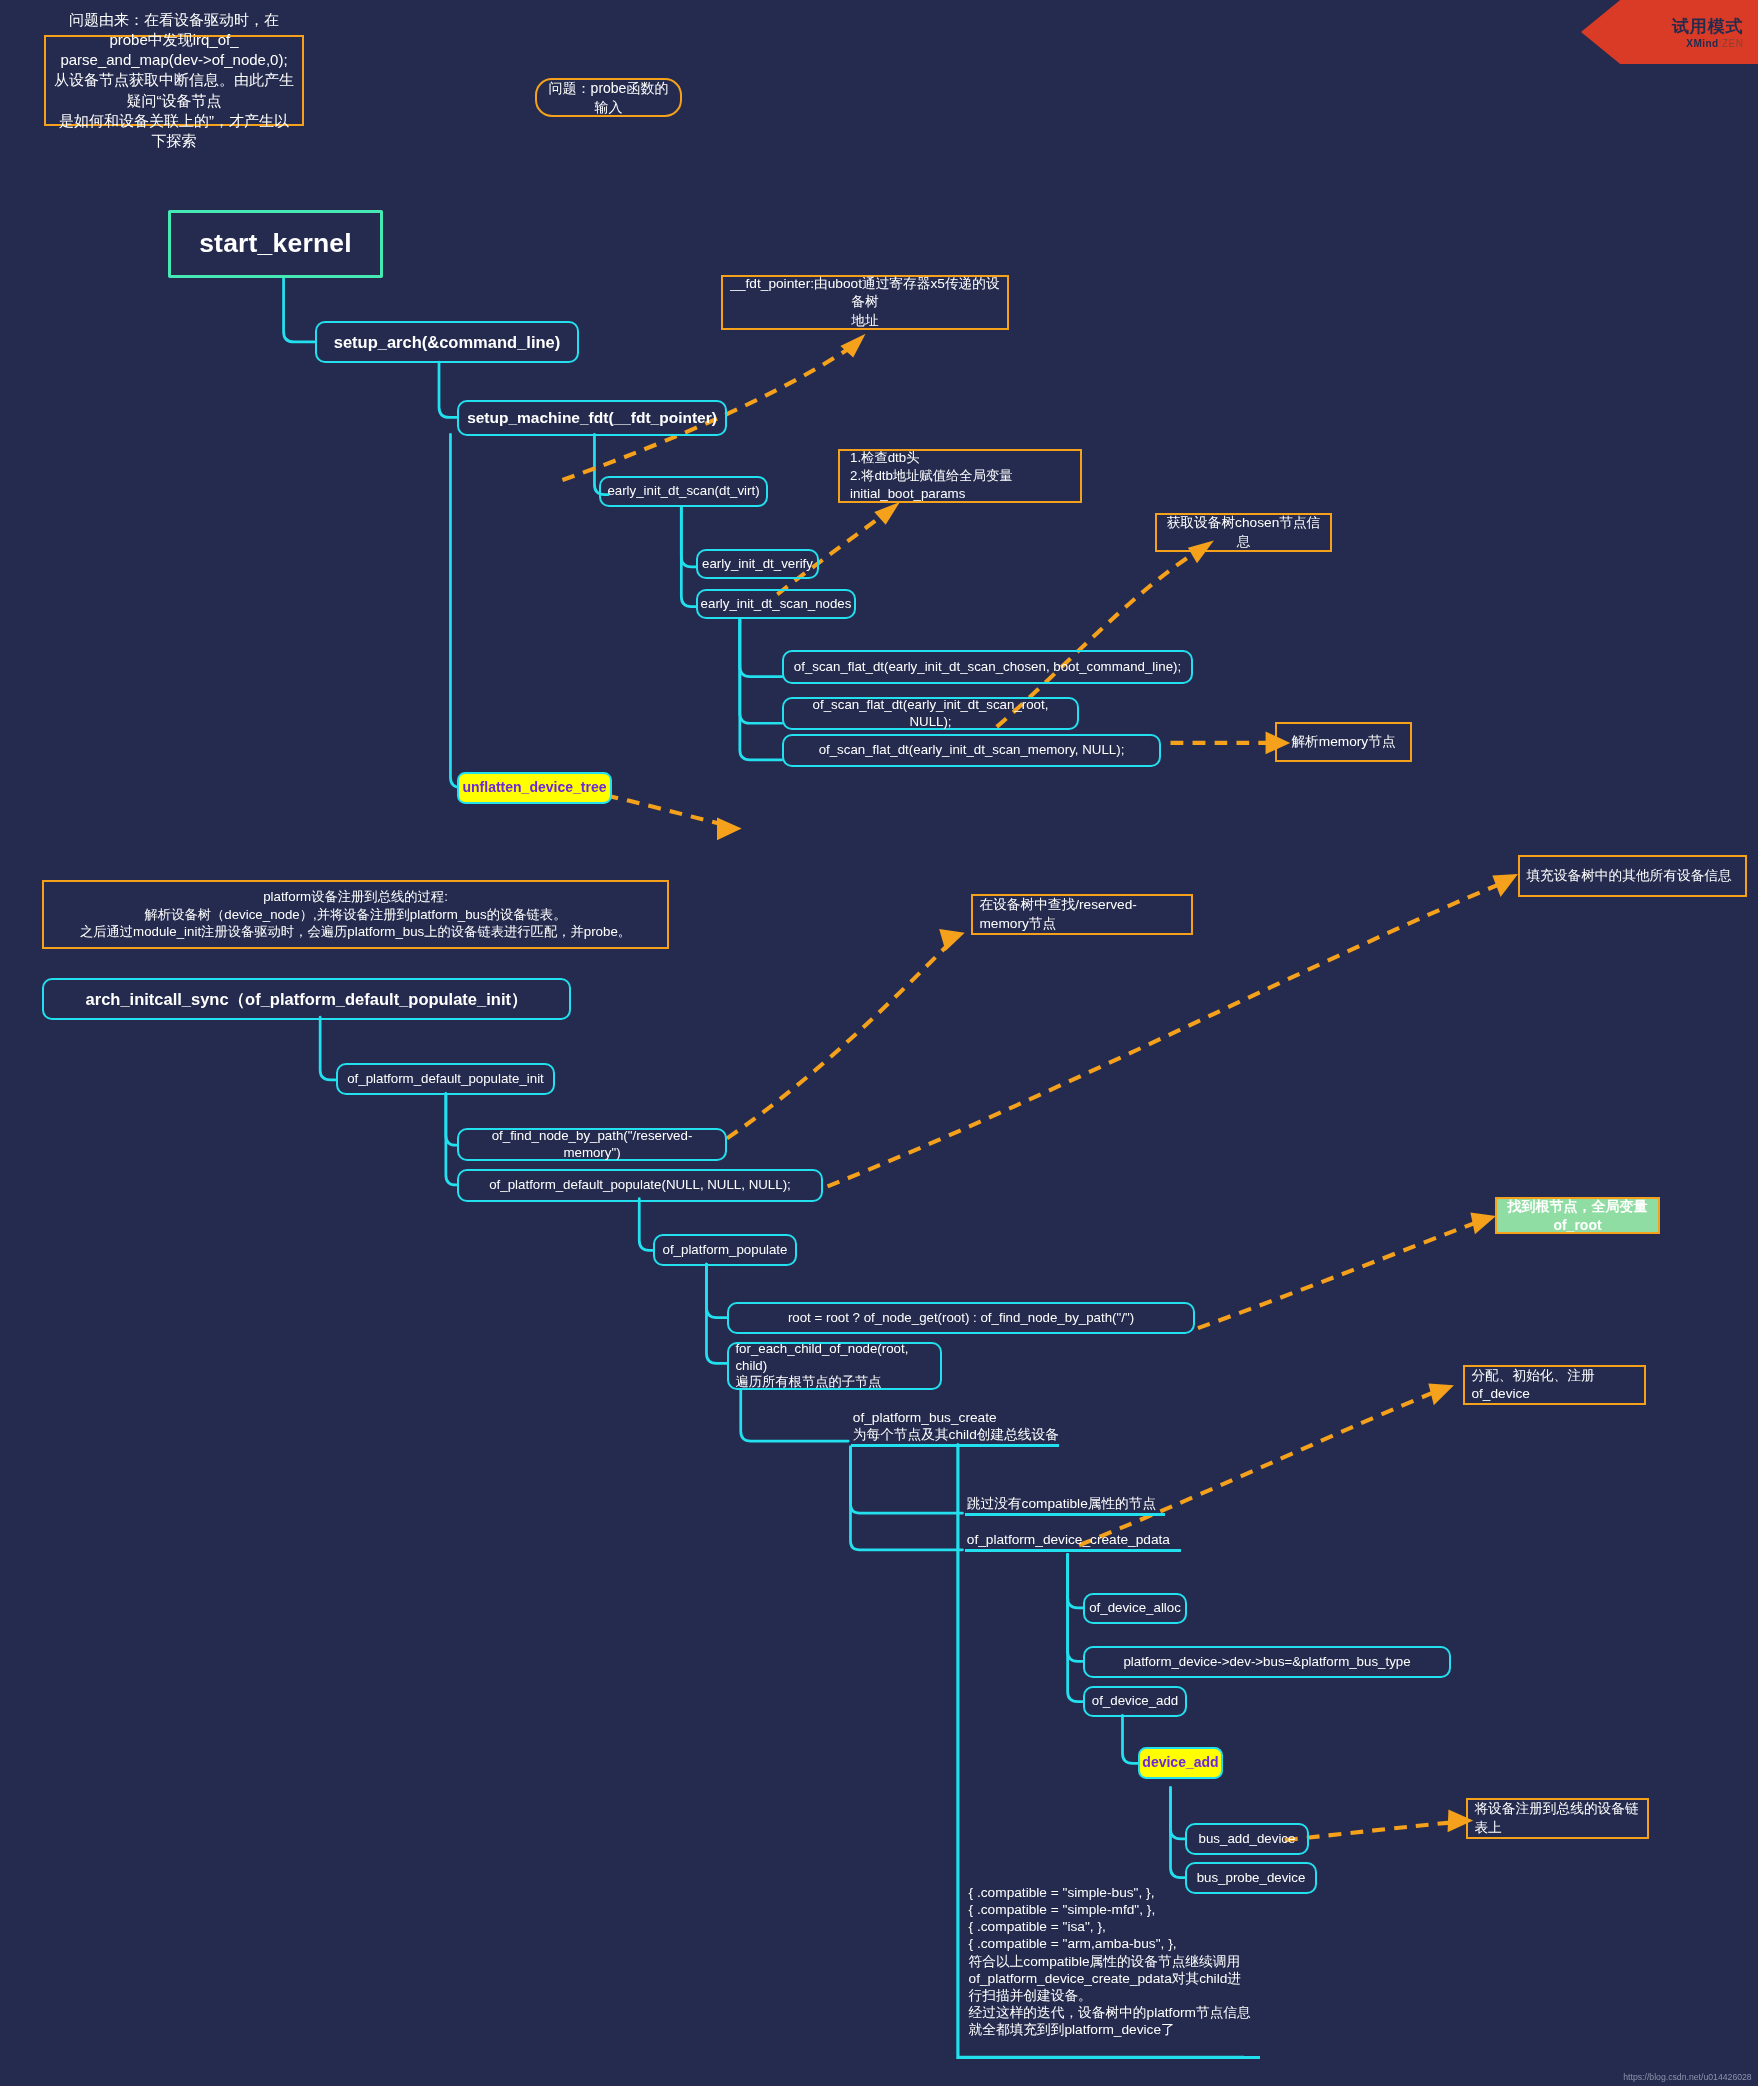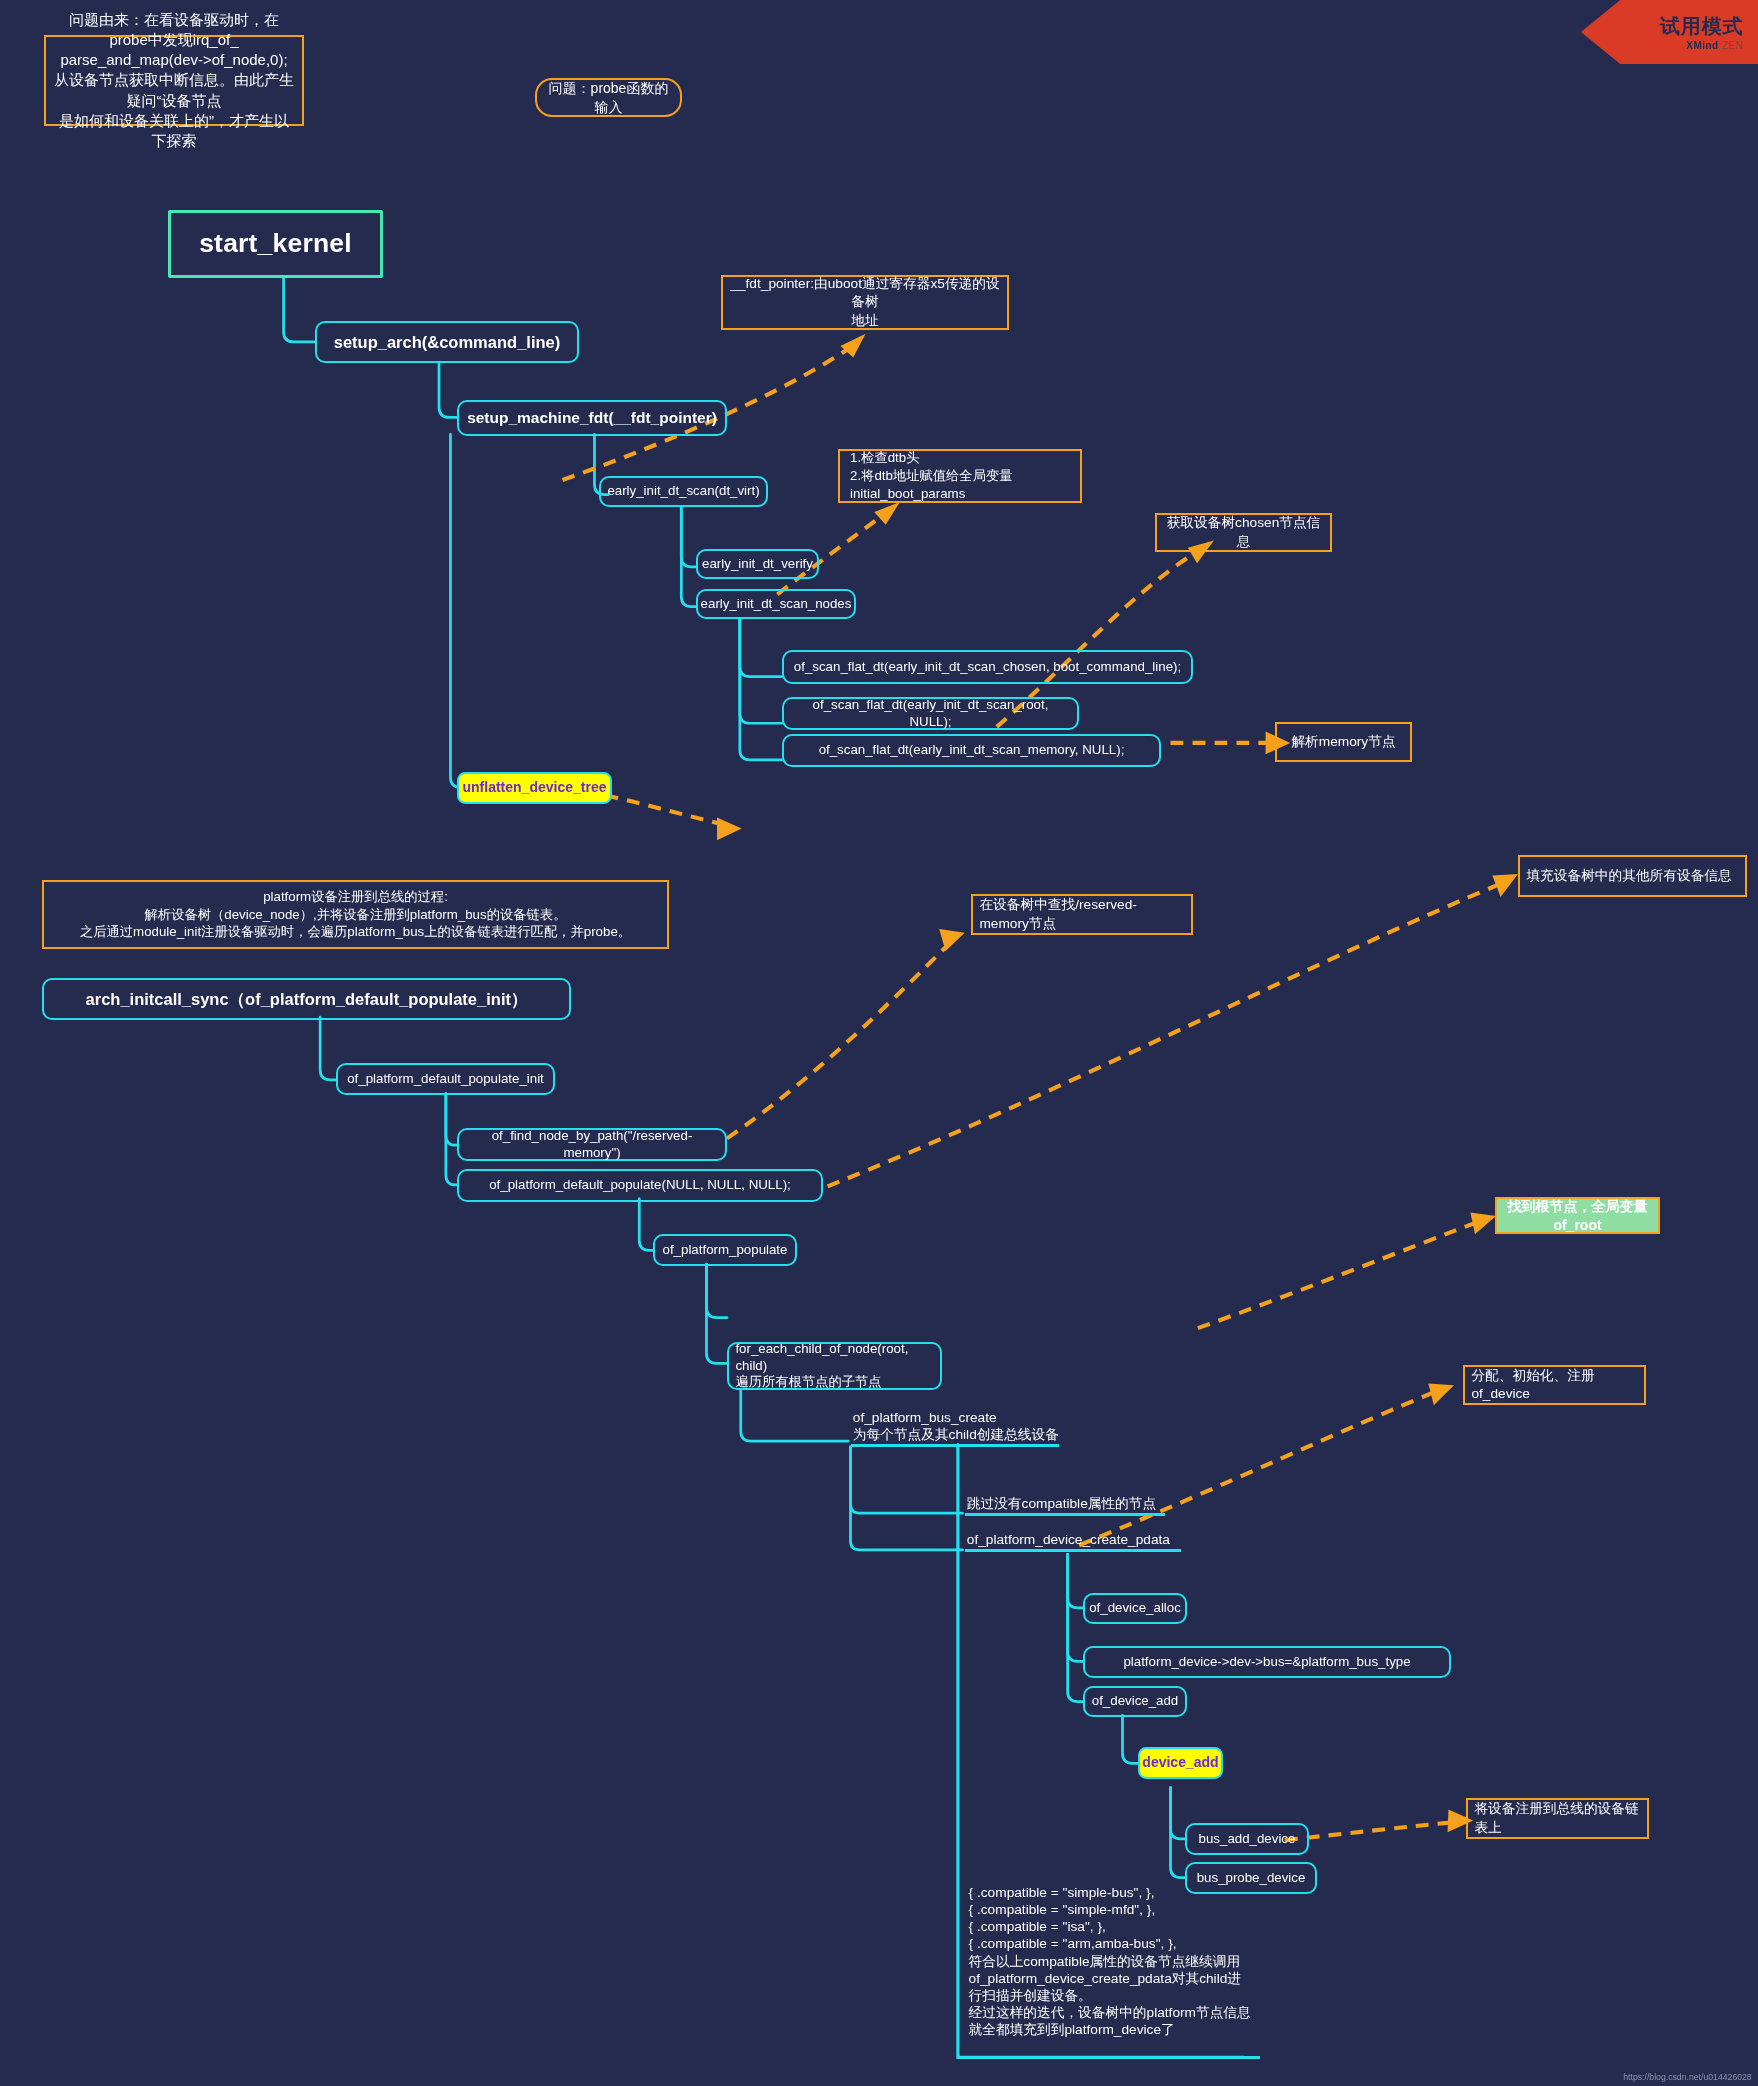--- a/index.html
+++ b/index.html
@@ -86,21 +86,21 @@
     width: 178px; height: 64px;
     background: #d93b26;
     clip-path: polygon(22% 0, 100% 0, 100% 100%, 22% 100%, 0 50%);
     display: flex;
     flex-direction: column;
     align-items: flex-end;
     justify-content: center;
     padding-right: 15.5px;
     box-sizing: border-box;
   }
-  #trial-badge .t1 { font-size: 20px; color: #252b4e; font-weight: bold; letter-spacing: 0.9px; }
+  #trial-badge .t1 { font-size: 17px; color: #252b4e; font-weight: bold; letter-spacing: 0.9px; }
   #trial-badge .t2 { font-size: 10px; letter-spacing: 0.5px; margin-top: 0.9px; }
   #trial-badge .t2 b { color: #252b4e; }
   #trial-badge .t2 span { color: #8b4033; }
 
   #watermark-url {
     position: absolute;
     right: 7.3px; bottom: 5.5px;
     font-size: 8.7px;
     color: #8d93ad;
   }
@@ -241,20 +241,21 @@
   <div class="node box" style="left:42px; top:978px; width:529px; height:42px; font-size:16.5px; font-weight:bold;">arch_initcall_sync（of_platform_default_populate_init）</div>
 
   <div class="node box" style="left:336px; top:1063px; width:219px; height:32px; font-size:13.3px;">of_platform_default_populate_init</div>
 
   <div class="node box" style="left:457px; top:1128px; width:270px; height:33px; font-size:13.3px;">of_find_node_by_path("/reserved-memory")</div>
 
   <div class="node box" style="left:457px; top:1169px; width:366px; height:33px; font-size:13.3px;">of_platform_default_populate(NULL, NULL, NULL);</div>
 
   <div class="node box" style="left:653px; top:1234px; width:144px; height:32px; font-size:13.3px;">of_platform_populate</div>
 
+  <div class="node box" style="left:727px; top:1302px; width:468px; height:32px; font-size:13.3px;">root = root ? of_node_get(root) : of_find_node_by_path("/")</div>
 
   <div class="node box" style="left:727px; top:1342px; width:215px; height:48px; font-size:13.3px; text-align:left; justify-content:flex-start; padding-left:6.4px;">for_each_child_of_node(root, child)
 遍历所有根节点的子节点</div>
 
   <div class="node underline" style="left:851px; top:1411px; width:208px; height:36px; font-size:13.7px;">of_platform_bus_create
 为每个节点及其child创建总线设备</div>
 
   <div class="node underline" style="left:965px; top:1496px; width:200px; height:20px; font-size:13.7px;">跳过没有compatible属性的节点</div>
 
   <div class="node underline" style="left:965px; top:1532px; width:216px; height:20px; font-size:13.7px;">of_platform_device_create_pdata</div>

